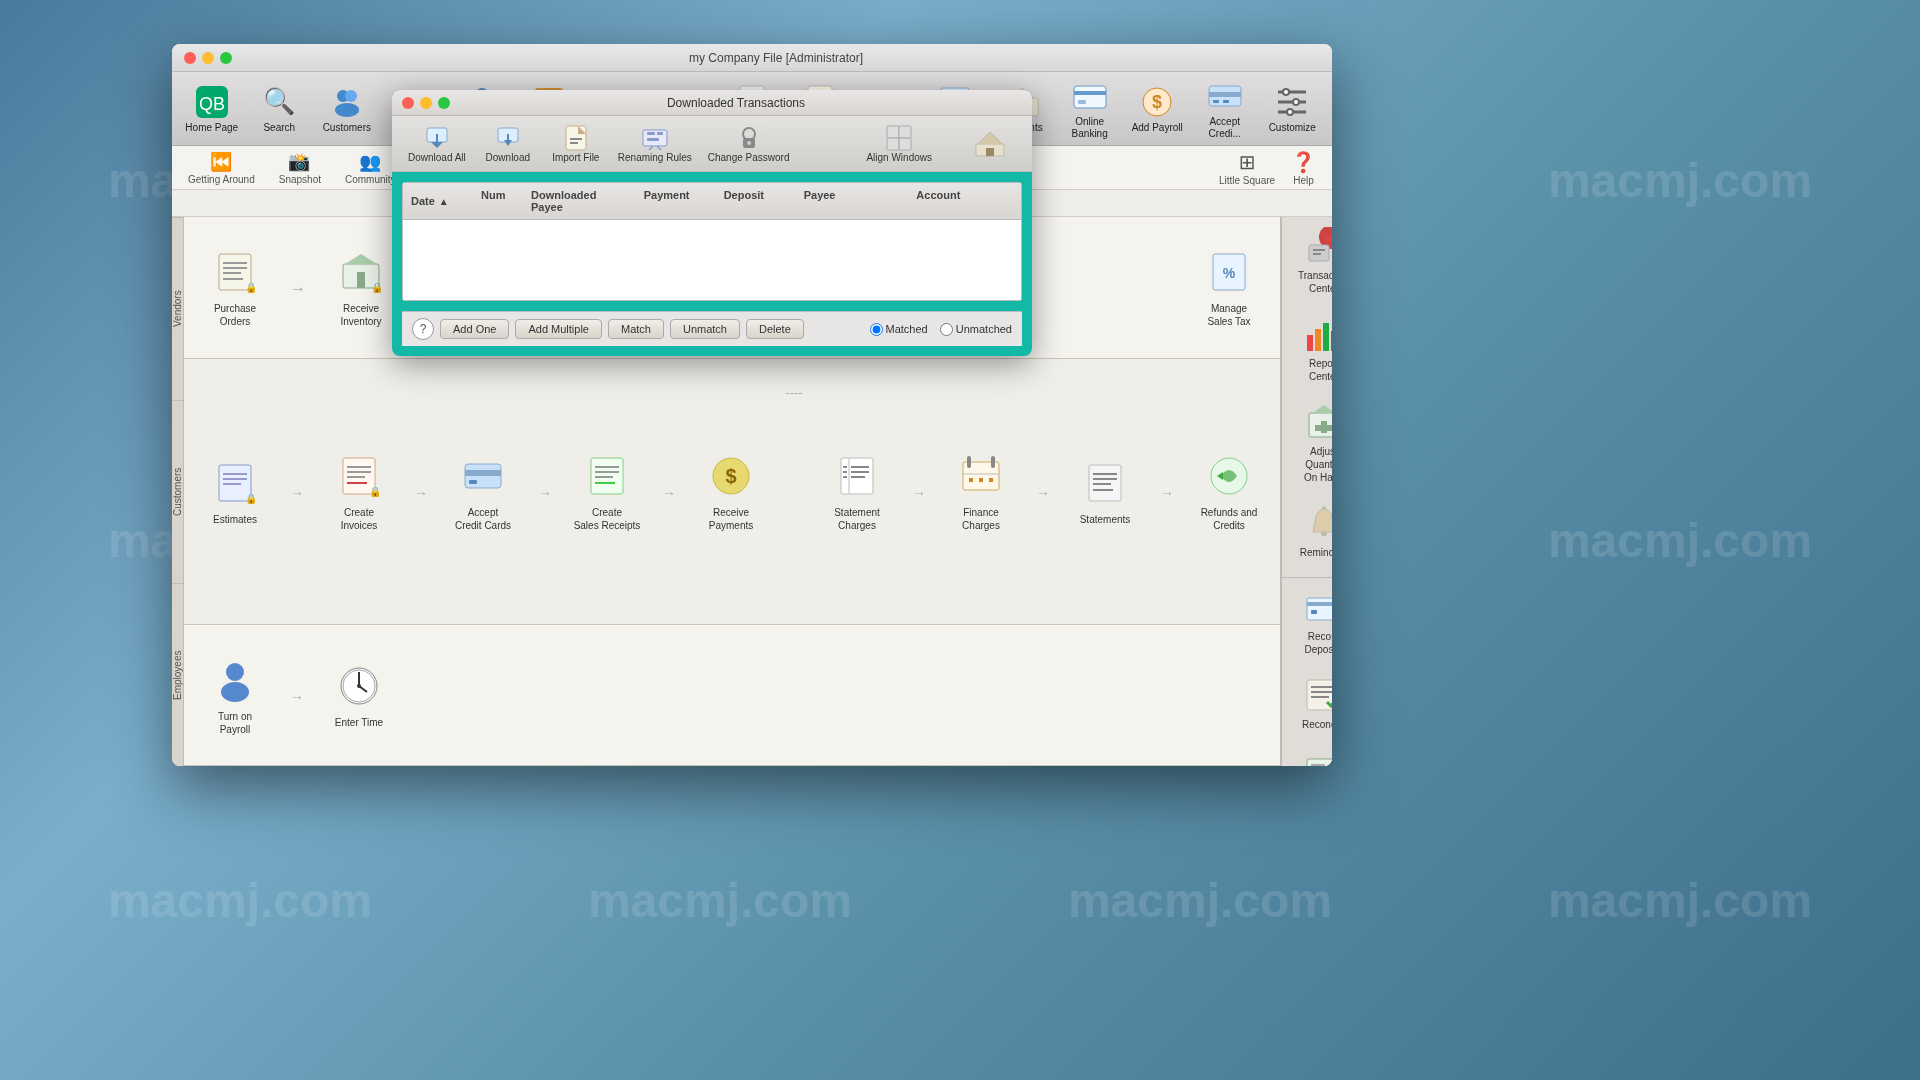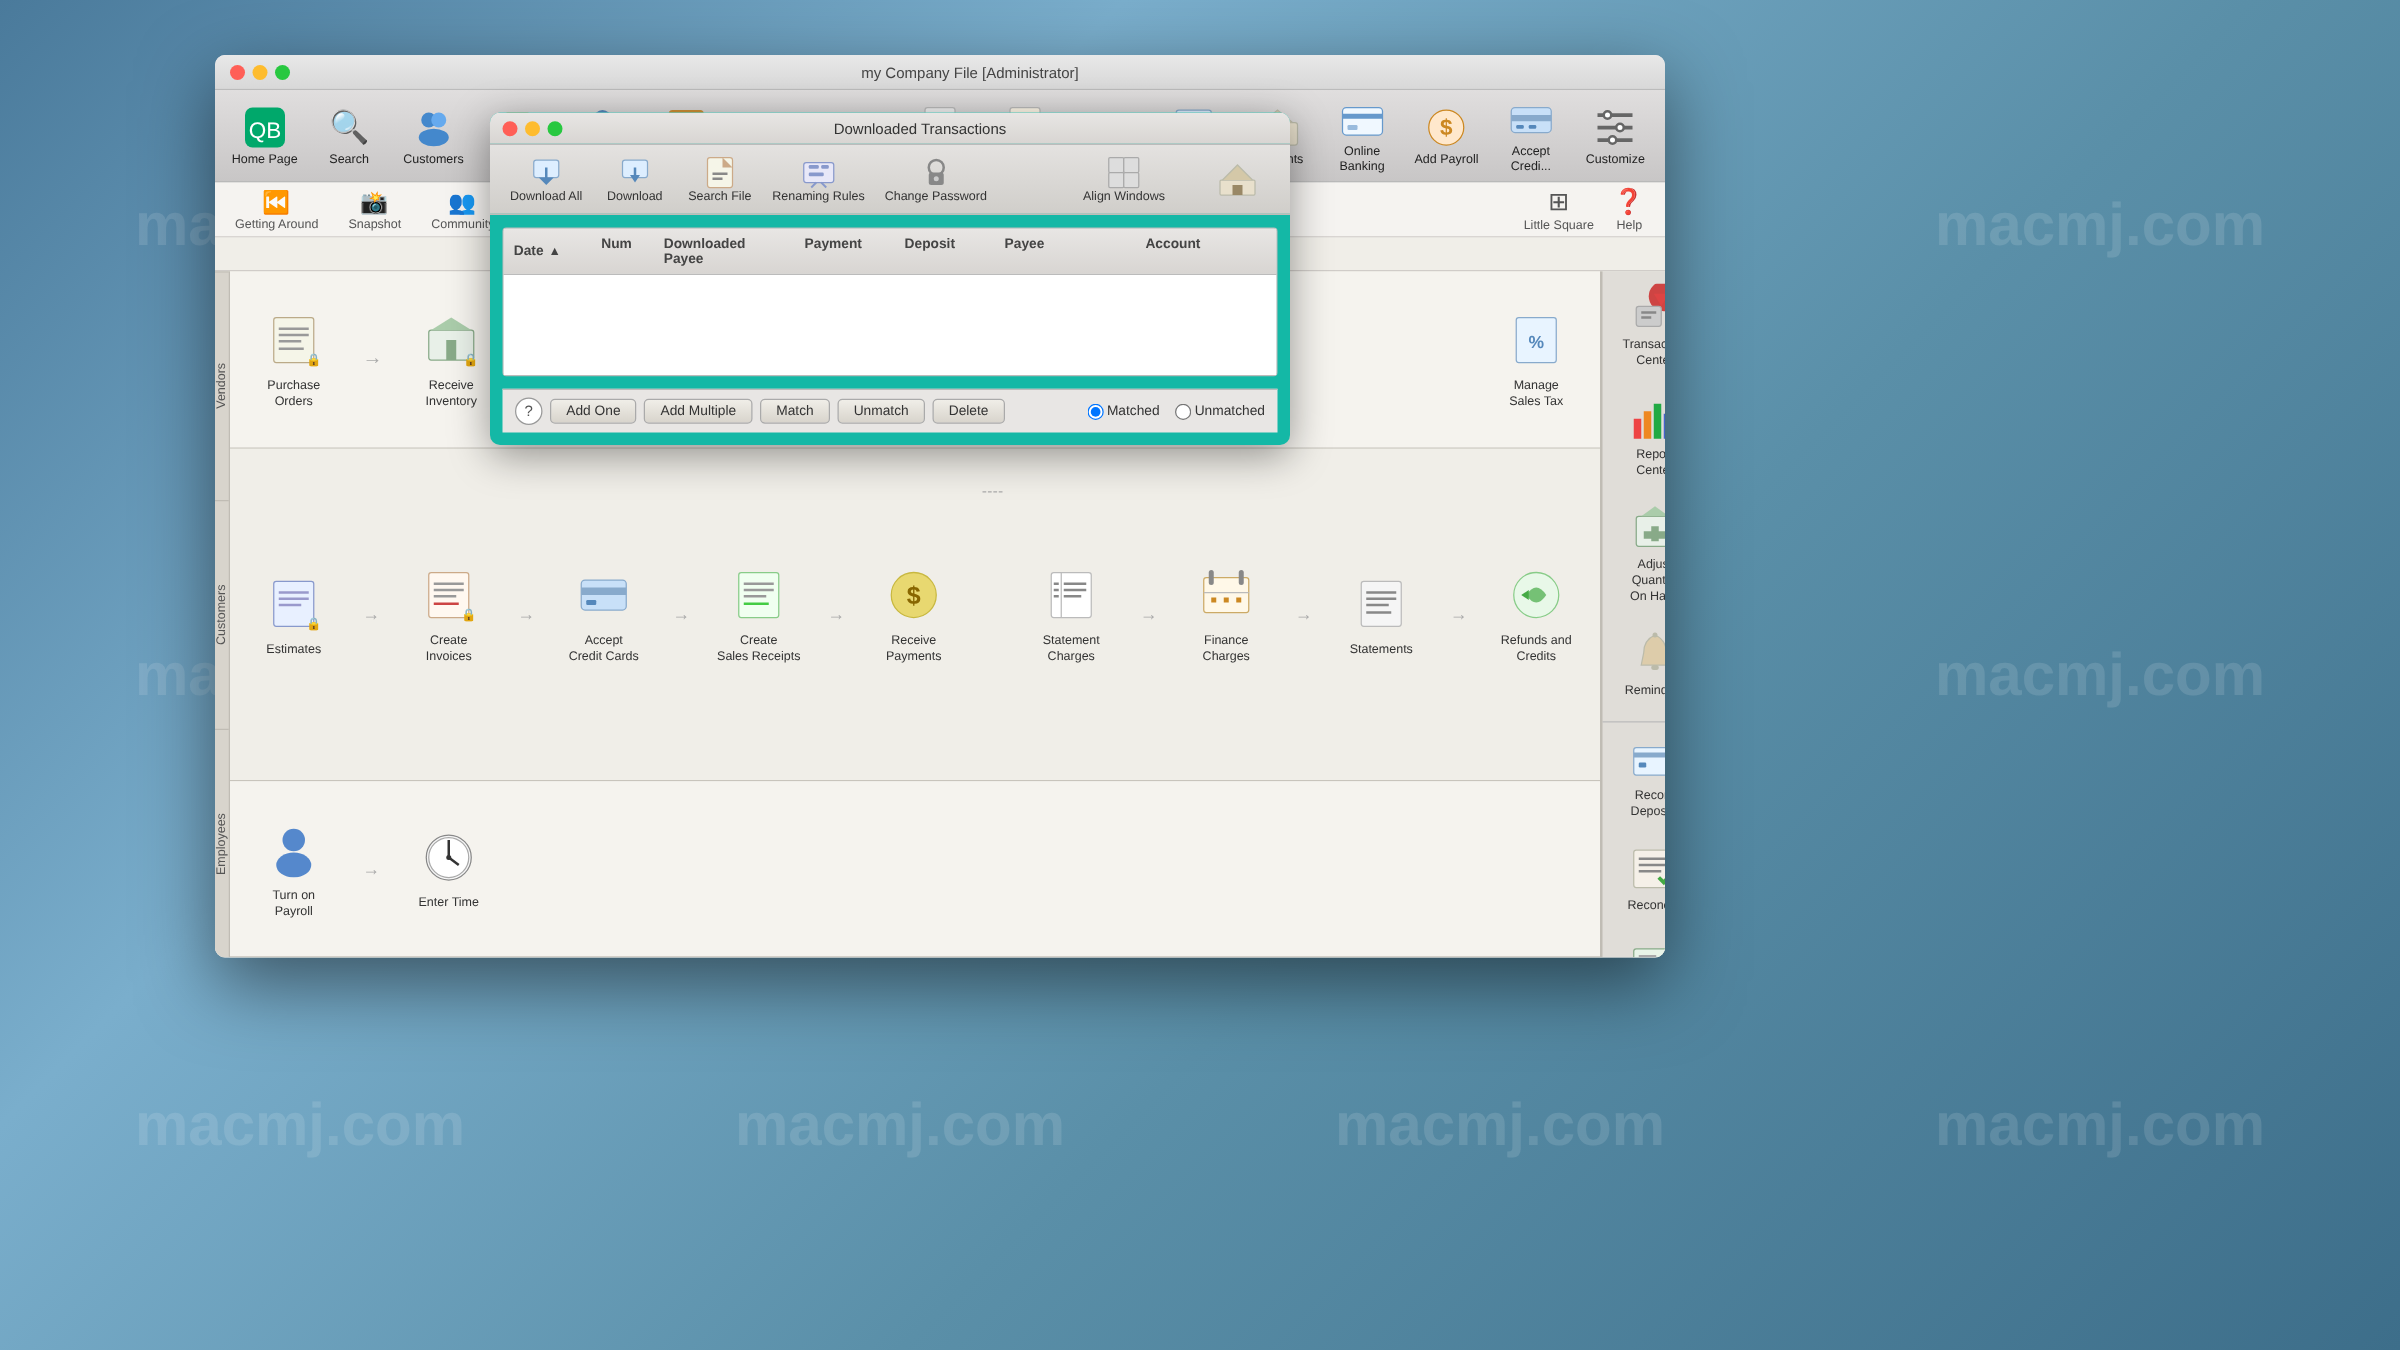--- a/index.html
+++ b/index.html
@@ -960,21 +960,21 @@
           </svg>
           <div class="dialog-tb-label">Download</div>
         </div>
         <div class="dialog-tb-item">
           <svg width="28" height="28" viewBox="0 0 28 28">
             <rect x="4" y="2" width="20" height="24" rx="2" fill="#f5f5e8" stroke="#ccaa88"></rect>
             <path d="M16,2 L24,10 L16,10 Z" fill="#ccaa88"></path>
             <rect x="8" y="14" width="12" height="2" fill="#888"></rect>
             <rect x="8" y="18" width="8" height="2" fill="#888"></rect>
           </svg>
-          <div class="dialog-tb-label">Search File</div>
+          <div class="dialog-tb-label">Import File</div>
         </div>
         <div class="dialog-tb-item">
           <svg width="28" height="28" viewBox="0 0 28 28">
             <rect x="2" y="6" width="24" height="16" rx="2" fill="#e8e8f8" stroke="#8899cc"></rect>
             <rect x="6" y="8" width="8" height="3" rx="1" fill="#8899cc"></rect>
             <rect x="16" y="8" width="6" height="3" rx="1" fill="#8899cc"></rect>
             <rect x="6" y="14" width="12" height="3" rx="1" fill="#8899cc"></rect>
             <line x1="12" y1="22" x2="8" y2="26" stroke="#8899cc" stroke-width="1.5"></line>
             <line x1="16" y1="22" x2="20" y2="26" stroke="#8899cc" stroke-width="1.5"></line>
           </svg>

